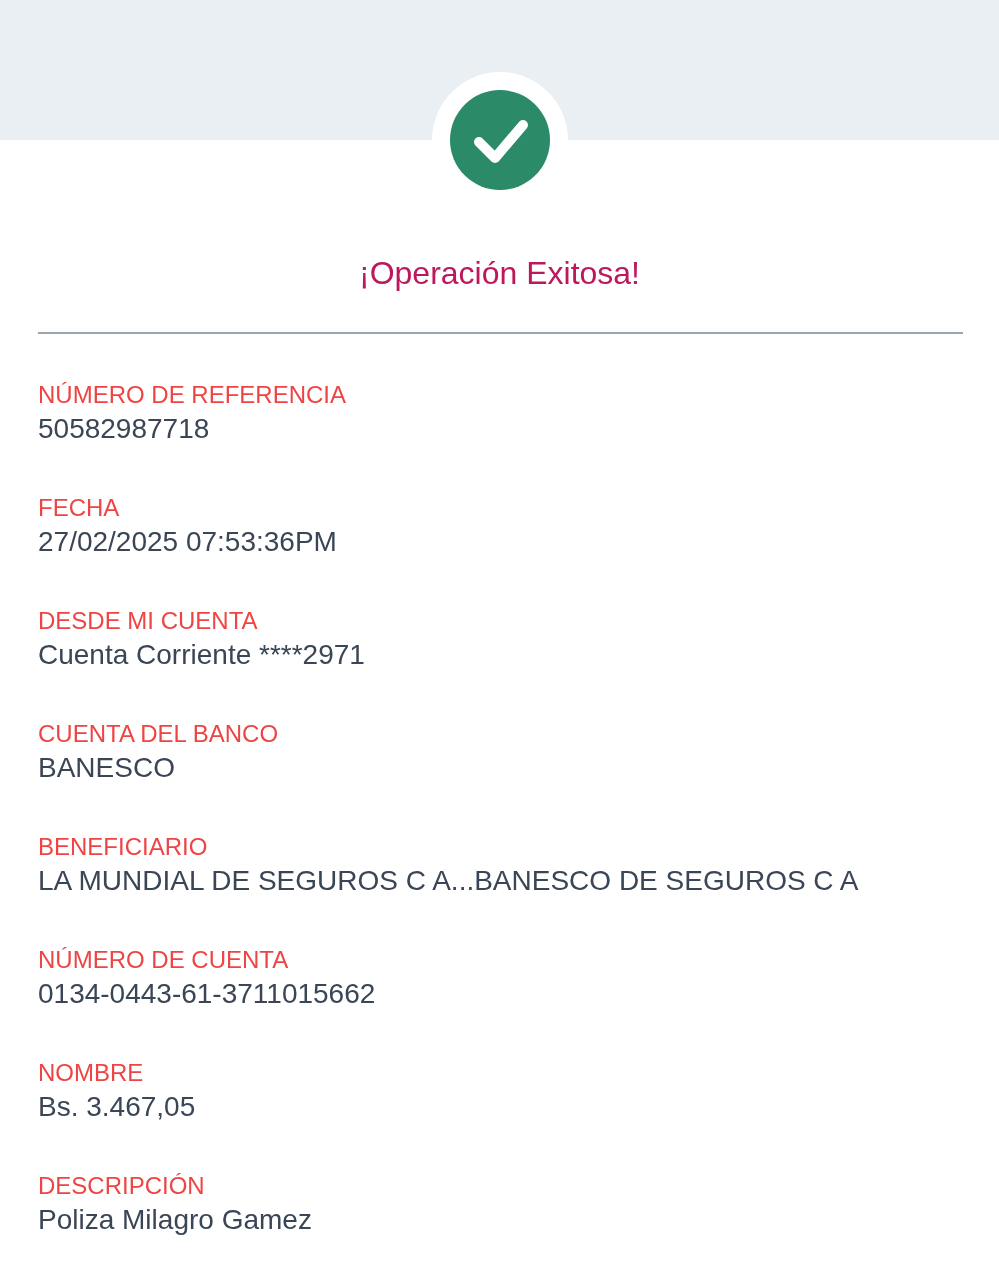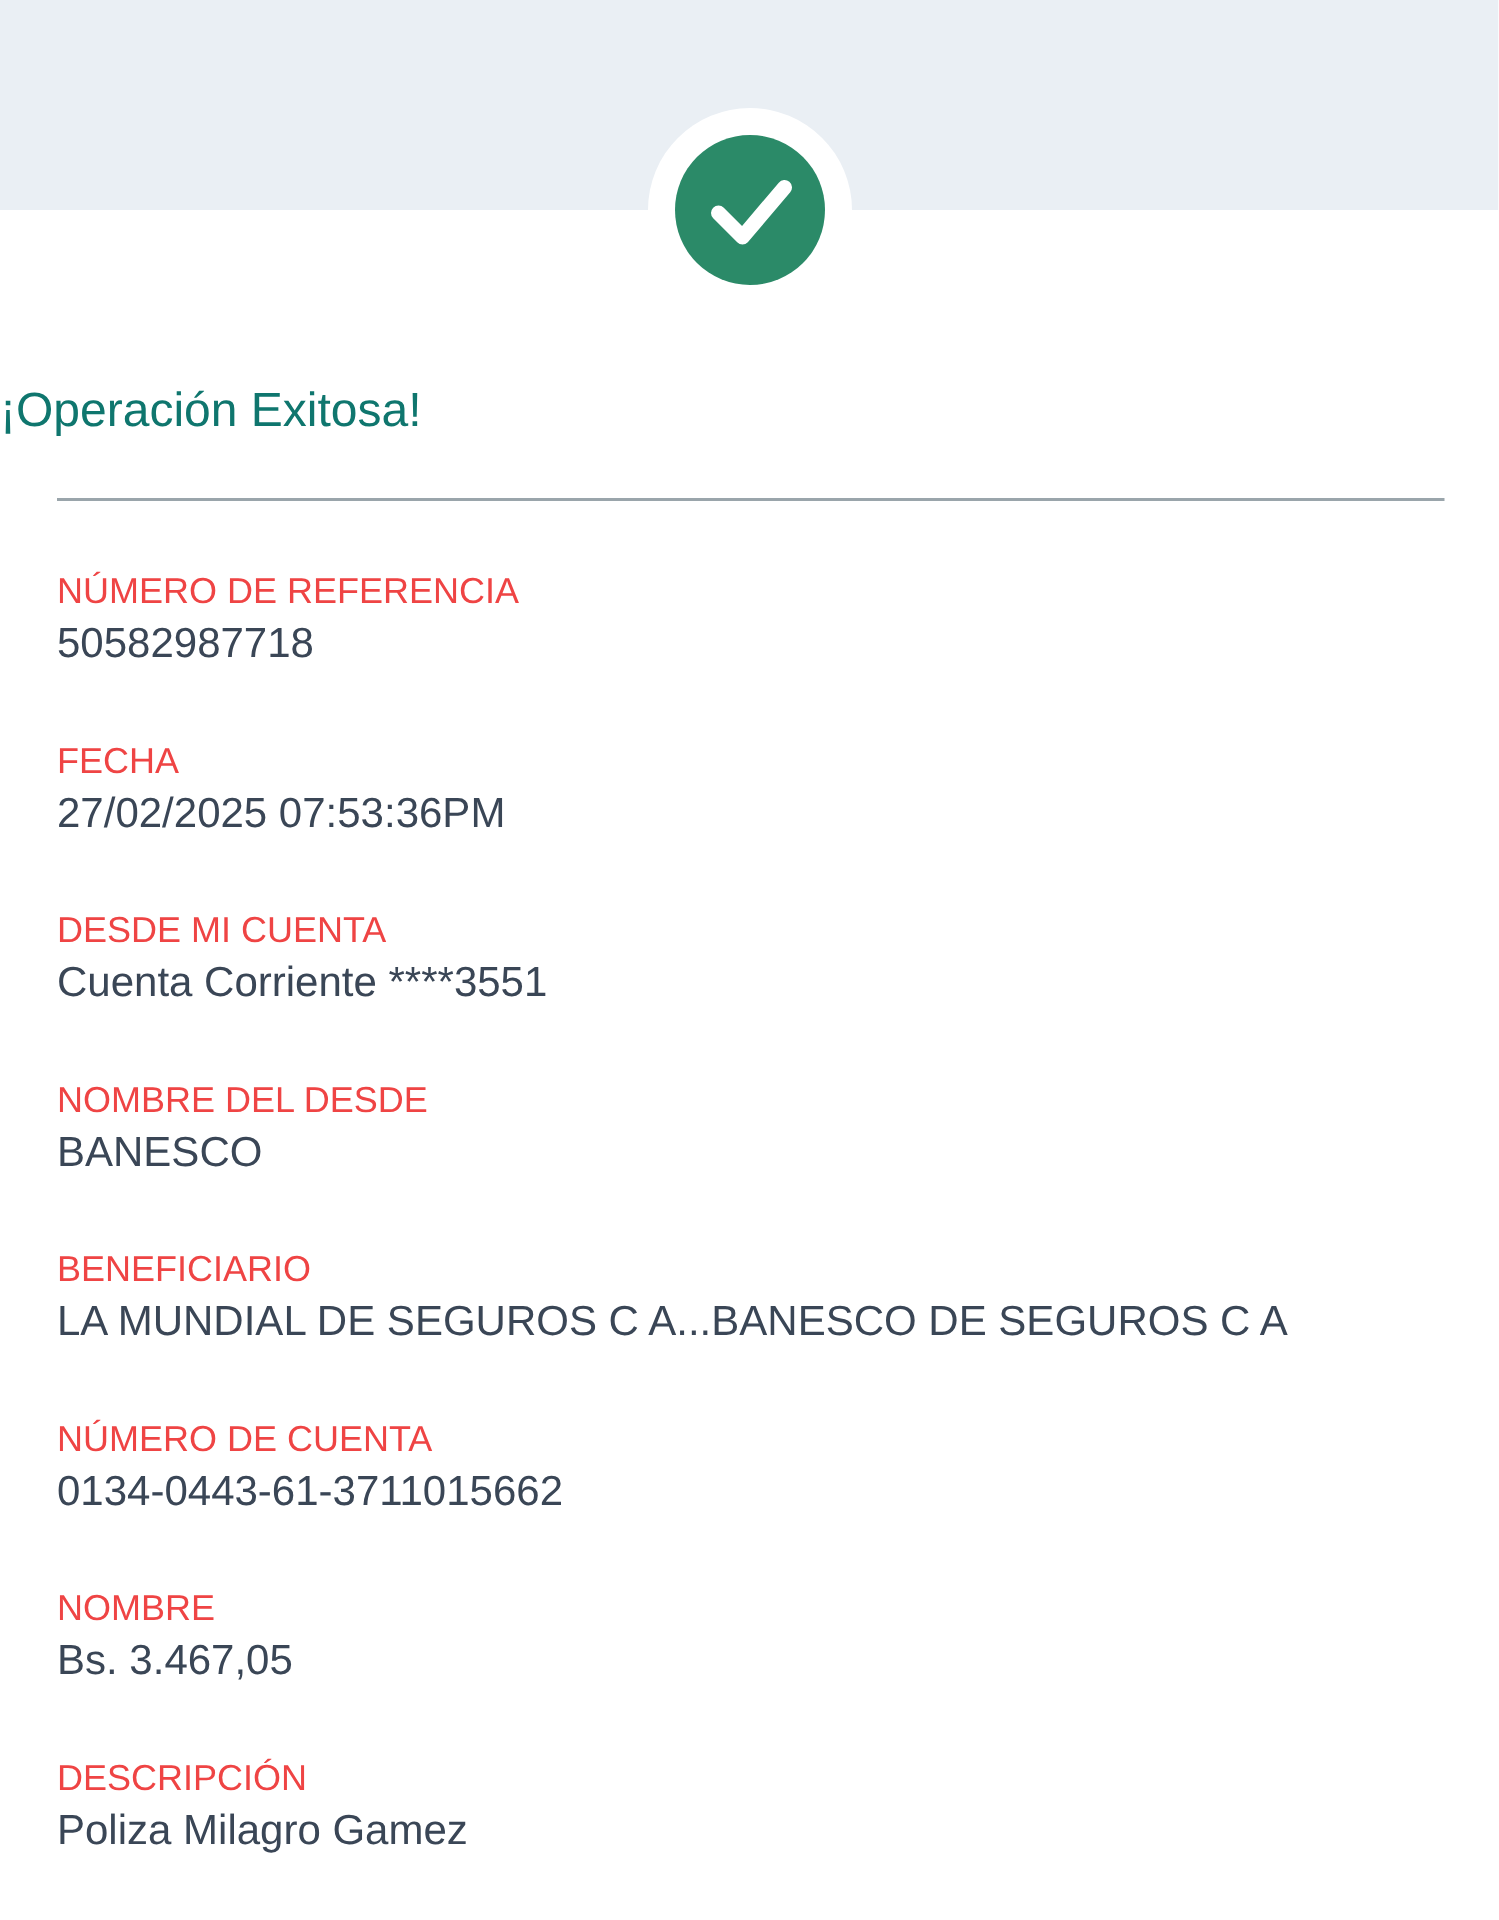--- a/index.html
+++ b/index.html
@@ -24,25 +24,25 @@
     height: 136px;
     background: #ffffff;
     border-radius: 50%;
     display: flex;
     align-items: center;
     justify-content: center;
   }
   .check-svg { width: 100px; height: 100px; display: block; }
   .title {
     margin-top: 112px;
-    text-align: left;
+    text-align: center;
     font-size: 32px;
     line-height: 42px;
     font-weight: 400;
-    color: #0f766e;
+    color: #be185d;
   }
   .divider {
     border: none;
     border-top: 2px solid #9aa5ab;
     margin: 38px 36px 0 38px;
     height: 0;
   }
   .fields {
     margin: 46px 36px 0 38px;
   }
@@ -83,25 +83,25 @@
     <div class="field-value">50582987718</div>
   </div>
 
   <div class="field">
     <div class="field-label">FECHA</div>
     <div class="field-value">27/02/2025 07:53:36PM</div>
   </div>
 
   <div class="field">
     <div class="field-label">DESDE MI CUENTA</div>
-    <div class="field-value">Cuenta Corriente ****3551</div>
+    <div class="field-value">Cuenta Corriente ****2971</div>
   </div>
 
   <div class="field">
-    <div class="field-label">NOMBRE DEL DESDE</div>
+    <div class="field-label">CUENTA DEL BANCO</div>
     <div class="field-value">BANESCO</div>
   </div>
 
   <div class="field">
     <div class="field-label">BENEFICIARIO</div>
     <div class="field-value">LA MUNDIAL DE SEGUROS C A...BANESCO DE SEGUROS C A</div>
   </div>
 
   <div class="field">
     <div class="field-label">NÚMERO DE CUENTA</div>

